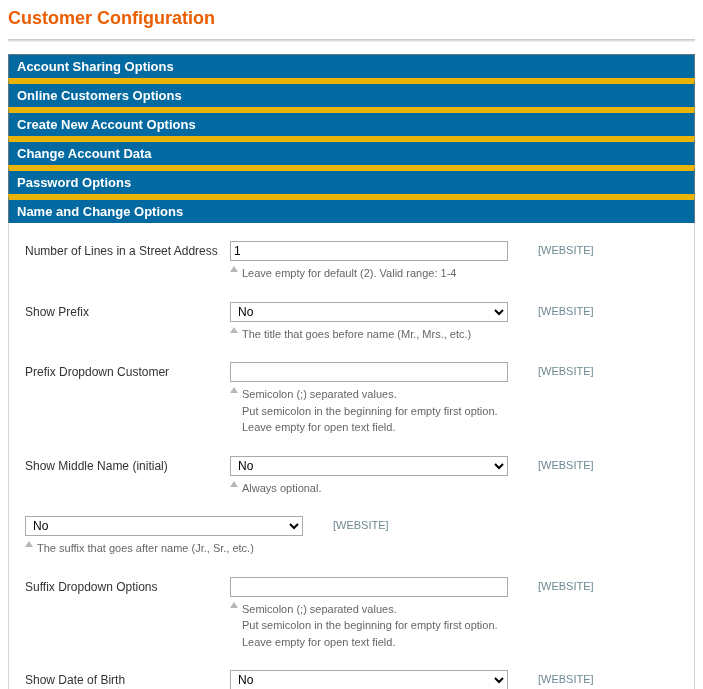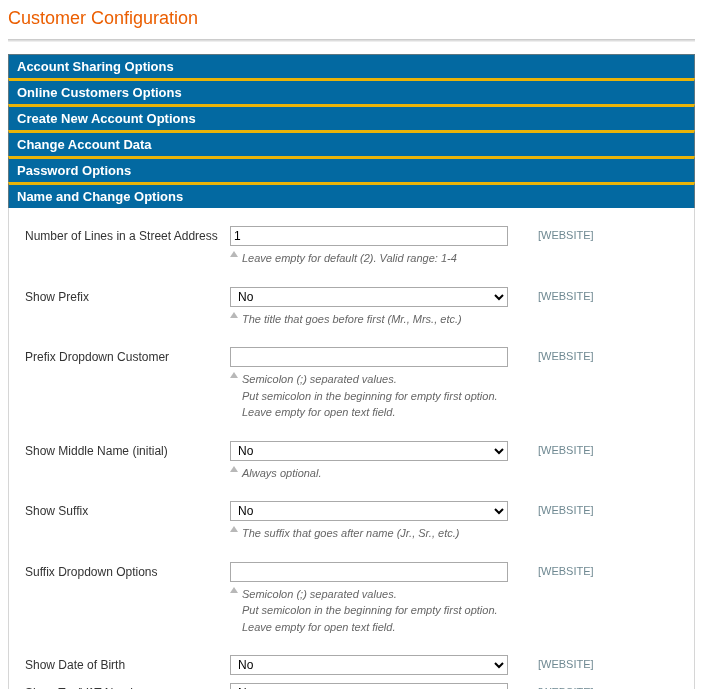--- a/index.html
+++ b/index.html
@@ -5,42 +5,42 @@
   * { box-sizing: border-box; margin: 0; padding: 0; }
   body {
     font-family: Arial, Helvetica, sans-serif;
     font-size: 12px;
     background: #fff;
     width: 703px;
   }
   .page-title {
     color: #EB5E00;
     font-size: 18px;
-    font-weight: normal;
+    font-weight: bold;
     padding: 8px 8px 10px 8px;
   }
   .hr {
     height: 3px;
     background: #ddd;
     border-top: 1px solid #ccc;
     border-bottom: 1px solid #eee;
     margin: 0 8px 12px 8px;
   }
   .sections { padding: 0 8px; }
   .section-header {
     background: #0369a1;
     color: #fff;
     font-size: 13px;
     font-weight: bold;
     padding: 4px 8px;
     border: 1px solid #5e7781;
     border-bottom: none;
     cursor: pointer;
   }
-  .section-header + .section-header { border-top: 3px solid #eab308; }
+  .section-header + .section-header { border-top: 6px solid #eab308; }
   .section-body {
     border: 1px solid #d6d6d6;
     border-top: none;
     padding: 18px 16px 16px 16px;
     background: #fff;
   }
   .field-row {
     display: flex;
     align-items: flex-start;
     margin-bottom: 4px;
@@ -66,21 +66,20 @@
   .field-select {
     appearance: auto;
   }
   .hint {
     display: block;
     color: #666;
     font-size: 11px;
     padding: 4px 0 2px 12px;
     position: relative;
     line-height: 1.5;
-    font-style: italic;
   }
   .hint-caret {
     position: absolute;
     left: 0;
     top: 5px;
     width: 0; height: 0;
     border-left: 4px solid transparent;
     border-right: 4px solid transparent;
     border-bottom: 6px solid #b8b8b8;
   }
@@ -116,21 +115,21 @@
         <input class="field-input" value="1" style="">
         <span class="hint"><span class="hint-caret"></span><span>Leave empty for default (2). Valid range: 1-4</span></span>
       </div>
       <div class="field-scope">[WEBSITE]</div>
     </div>
 
     <div class="field-row row-gap">
       <div class="field-label">Show Prefix</div>
       <div class="field-mid">
         <select class="field-select"><option>No</option></select>
-        <span class="hint"><span class="hint-caret"></span><span>The title that goes before first (Mr., Mrs., etc.)</span></span>
+        <span class="hint"><span class="hint-caret"></span><span>The title that goes before name (Mr., Mrs., etc.)</span></span>
       </div>
       <div class="field-scope">[WEBSITE]</div>
     </div>
 
     <div class="field-row row-gap">
       <div class="field-label">Prefix Dropdown Customer</div>
       <div class="field-mid">
         <input class="field-input" value="" style="">
         <span class="hint"><span class="hint-caret"></span><span>Semicolon (;) separated values.</span><br><span>Put semicolon in the beginning for empty first option.</span><br><span>Leave empty for open text field.</span></span>
       </div>
@@ -140,21 +139,20 @@
     <div class="field-row row-gap">
       <div class="field-label">Show Middle Name (initial)</div>
       <div class="field-mid">
         <select class="field-select"><option>No</option></select>
         <span class="hint"><span class="hint-caret"></span><span>Always optional.</span></span>
       </div>
       <div class="field-scope">[WEBSITE]</div>
     </div>
 
     <div class="field-row row-gap">
-      <div class="field-label">Show Suffix</div>
       <div class="field-mid">
         <select class="field-select"><option>No</option></select>
         <span class="hint"><span class="hint-caret"></span><span>The suffix that goes after name (Jr., Sr., etc.)</span></span>
       </div>
       <div class="field-scope">[WEBSITE]</div>
     </div>
 
     <div class="field-row row-gap">
       <div class="field-label">Suffix Dropdown Options</div>
       <div class="field-mid">

